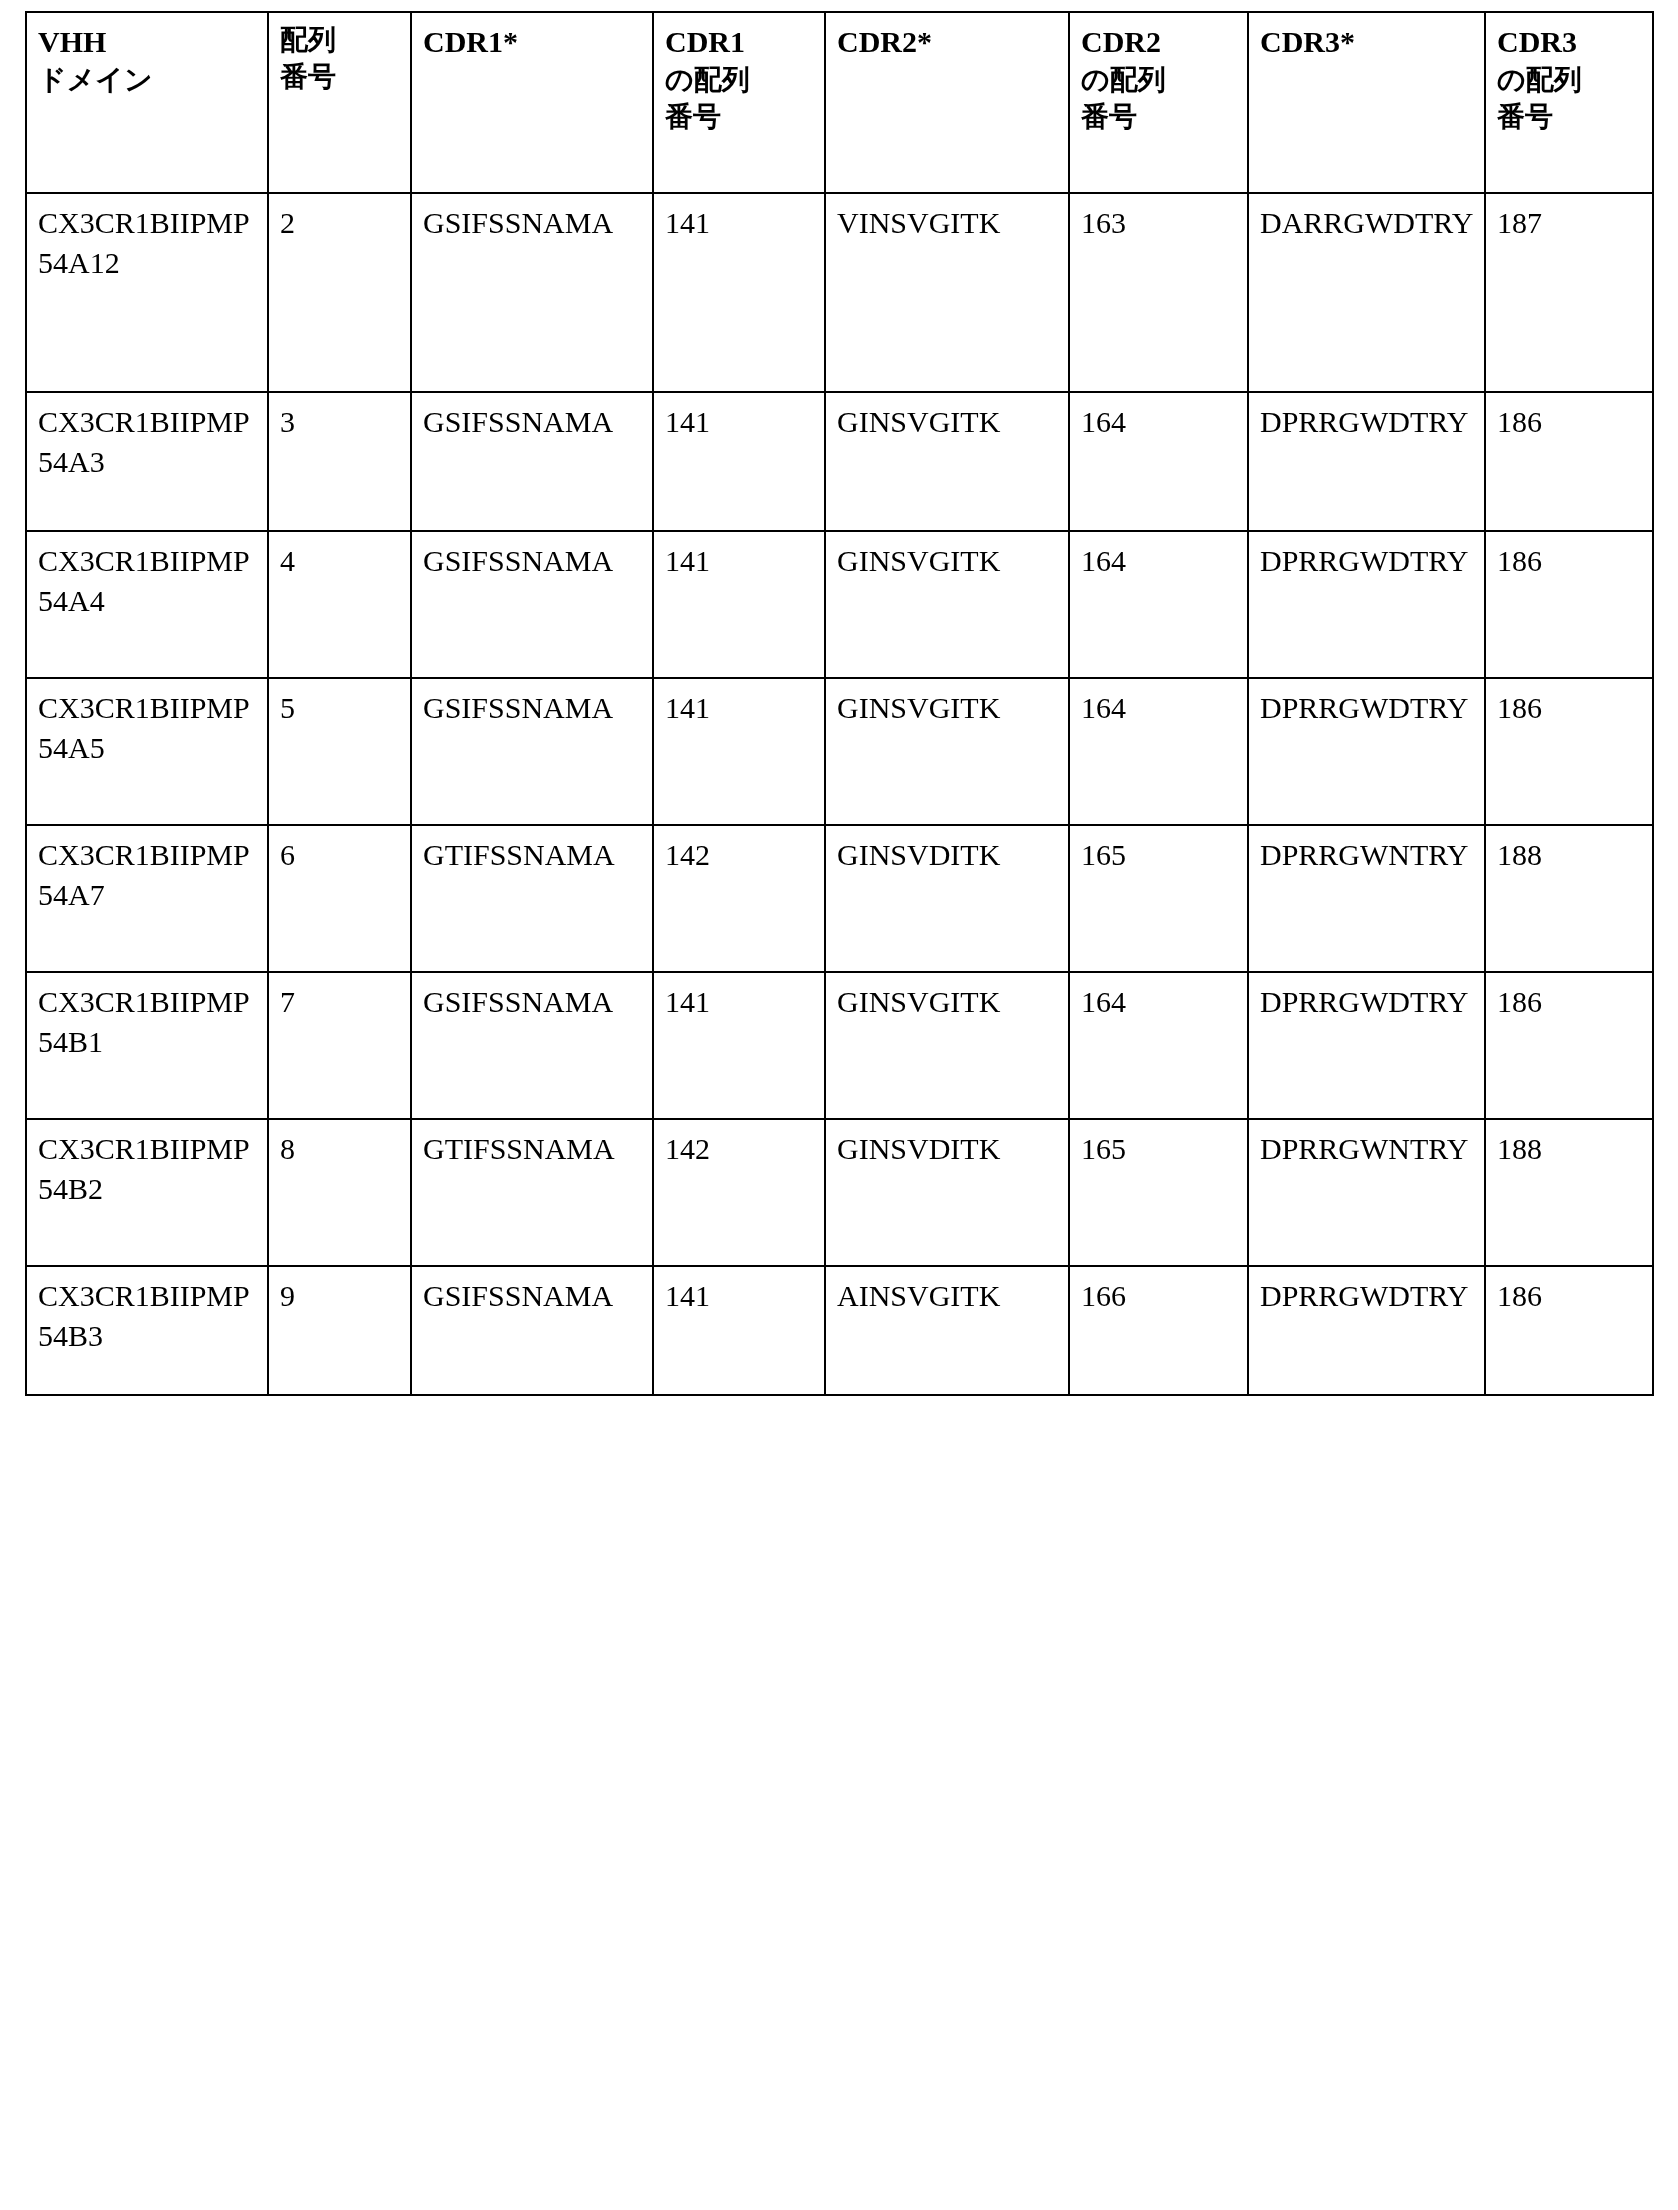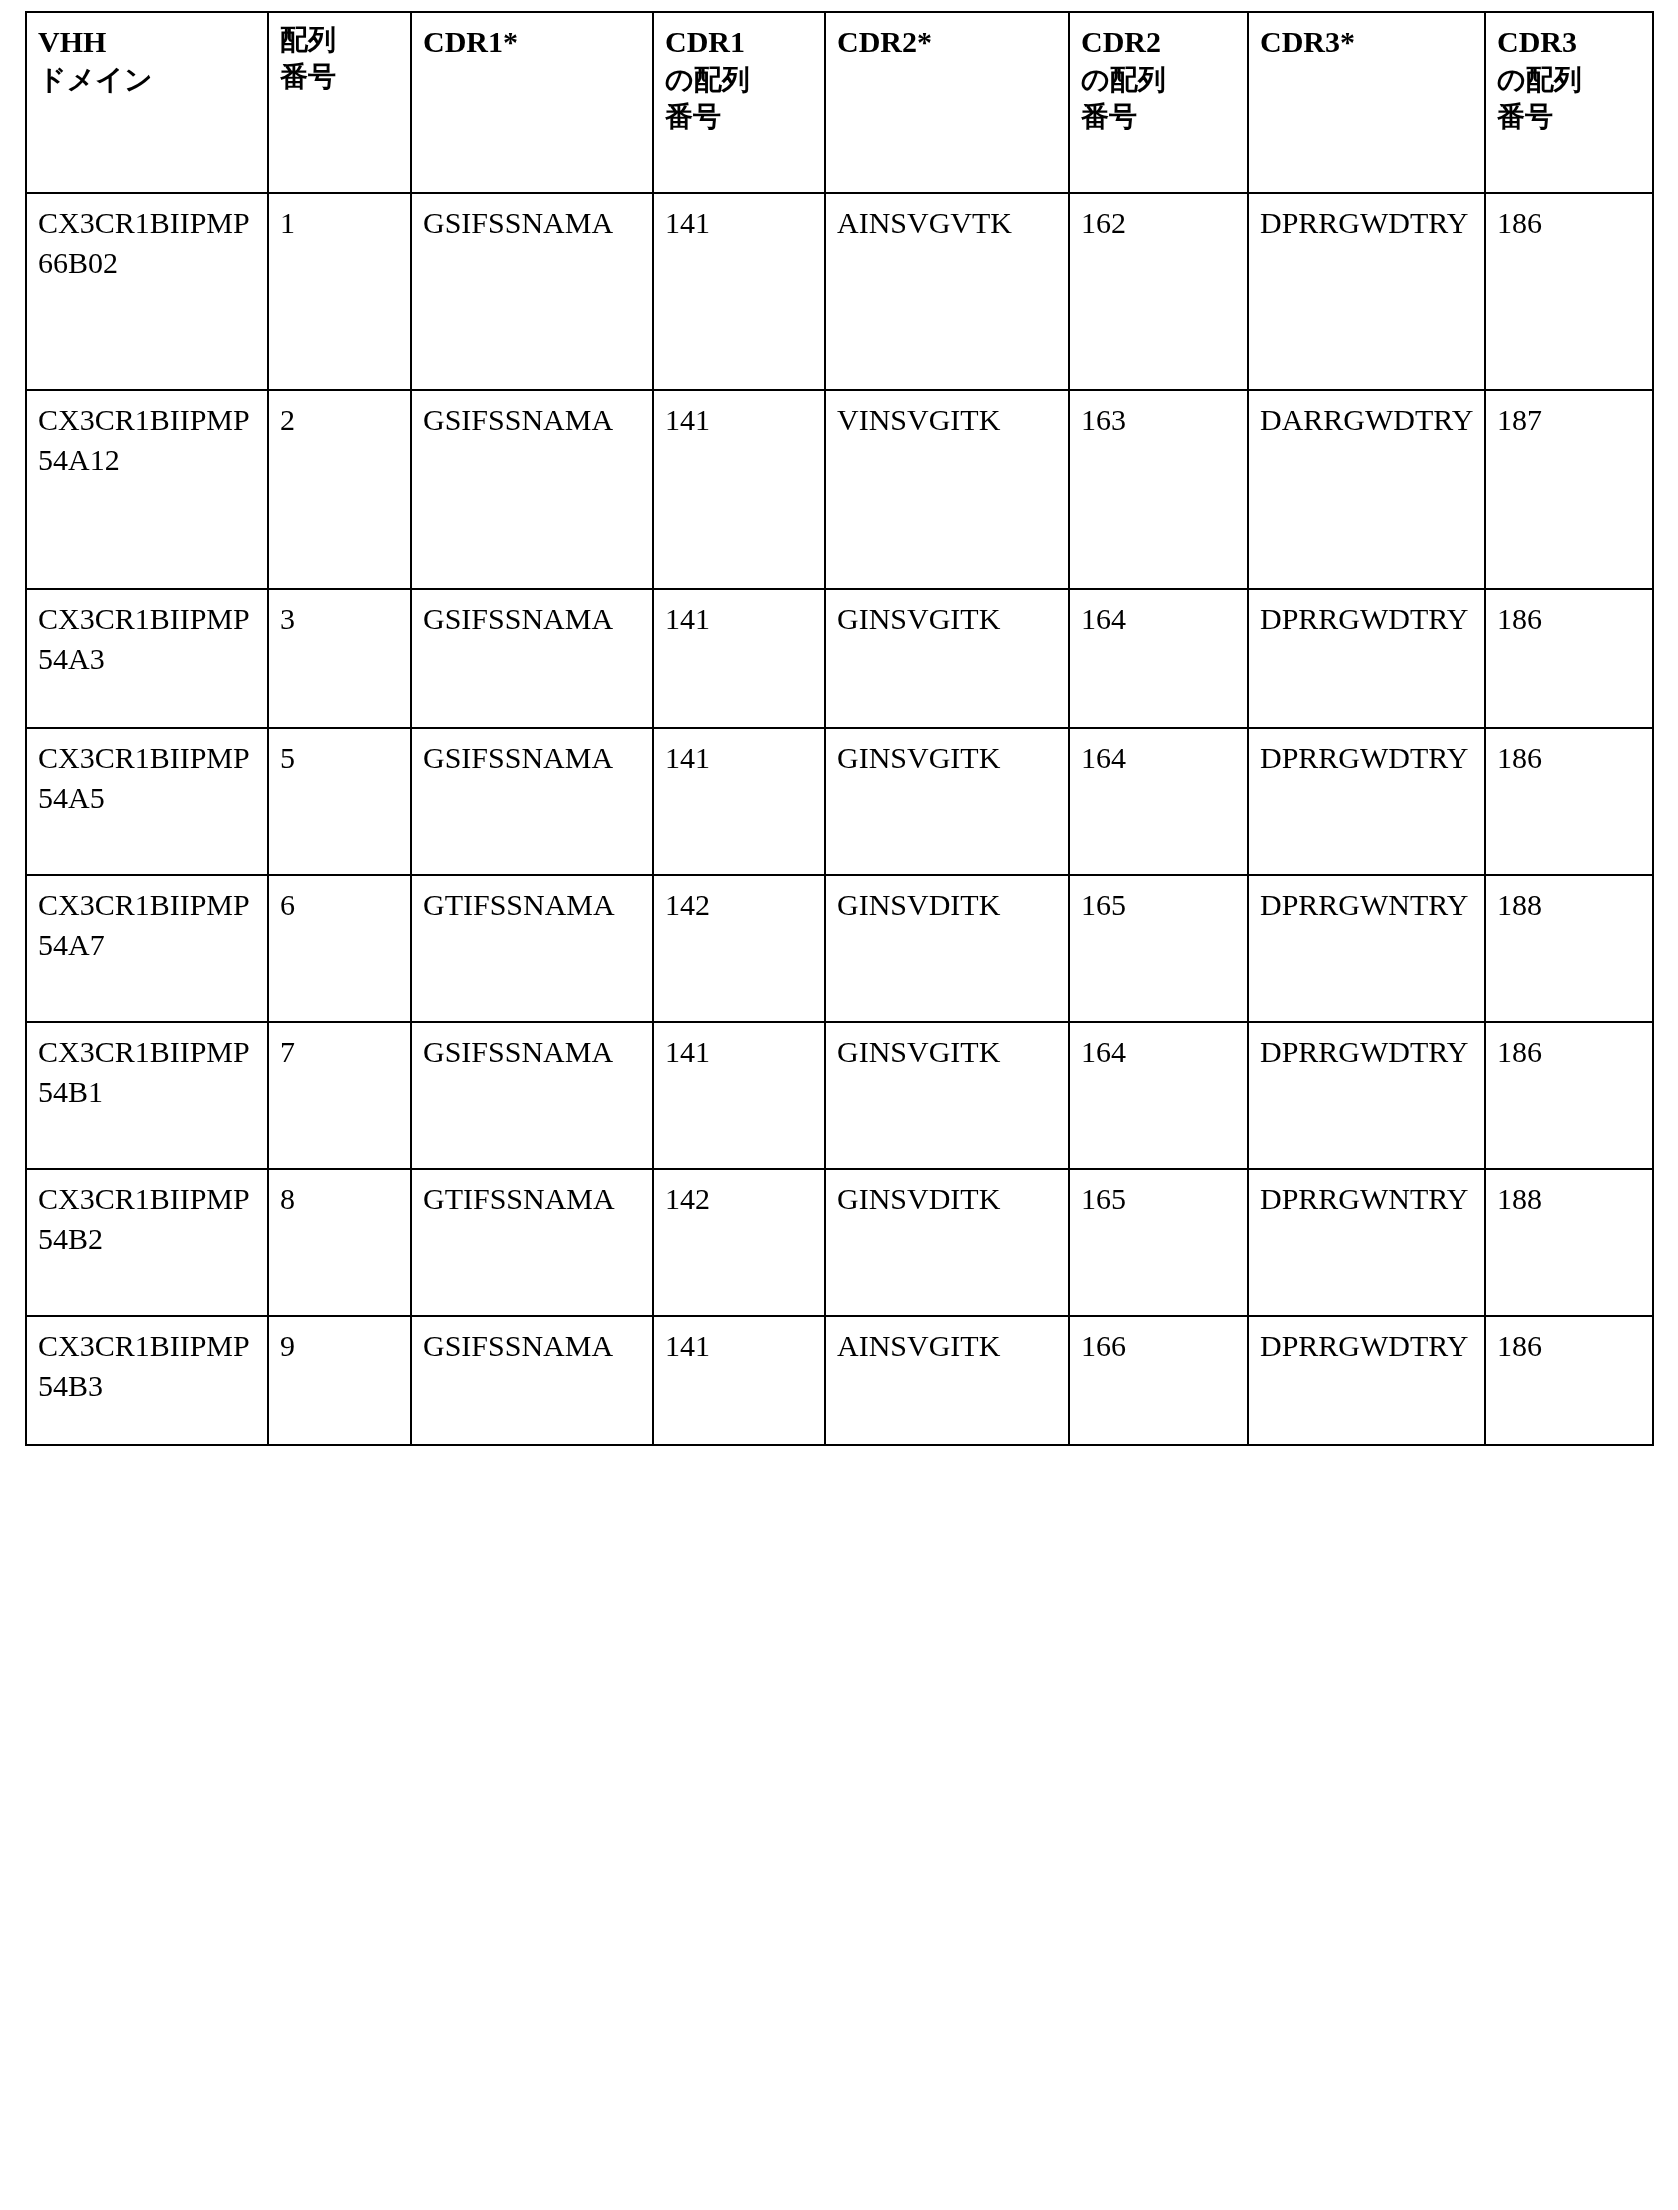--- a/index.html
+++ b/index.html
@@ -115,43 +115,43 @@
           <span class="hdr-main">CDR3*</span>
         </th>
         <th>
           <span class="hdr-main">CDR3</span>
           <span class="hdr-line jp">の配列</span>
           <span class="hdr-line jp">番号</span>
         </th>
       </tr>
     </thead>
     <tbody>
-      <tr class="r0">
-        <td>CX3CR1BIIPMP66B02</td>
-        <td>1</td>
-        <td>GSIFSSNAMA</td>
-        <td>141</td>
-        <td>AINSVGVTK</td>
-        <td>162</td>
-        <td>DPRRGWDTRY</td>
-        <td>186</td>
-      </tr>
       <tr class="r1">
         <td>CX3CR1BIIPMP54A12</td>
         <td>2</td>
         <td>GSIFSSNAMA</td>
         <td>141</td>
         <td>VINSVGITK</td>
         <td>163</td>
         <td>DARRGWDTRY</td>
         <td>187</td>
       </tr>
       <tr class="r2">
         <td>CX3CR1BIIPMP54A3</td>
         <td>3</td>
+        <td>GSIFSSNAMA</td>
+        <td>141</td>
+        <td>GINSVGITK</td>
+        <td>164</td>
+        <td>DPRRGWDTRY</td>
+        <td>186</td>
+      </tr>
+      <tr class="r3">
+        <td>CX3CR1BIIPMP54A4</td>
+        <td>4</td>
         <td>GSIFSSNAMA</td>
         <td>141</td>
         <td>GINSVGITK</td>
         <td>164</td>
         <td>DPRRGWDTRY</td>
         <td>186</td>
       </tr>
       <tr class="r4">
         <td>CX3CR1BIIPMP54A5</td>
         <td>5</td>

